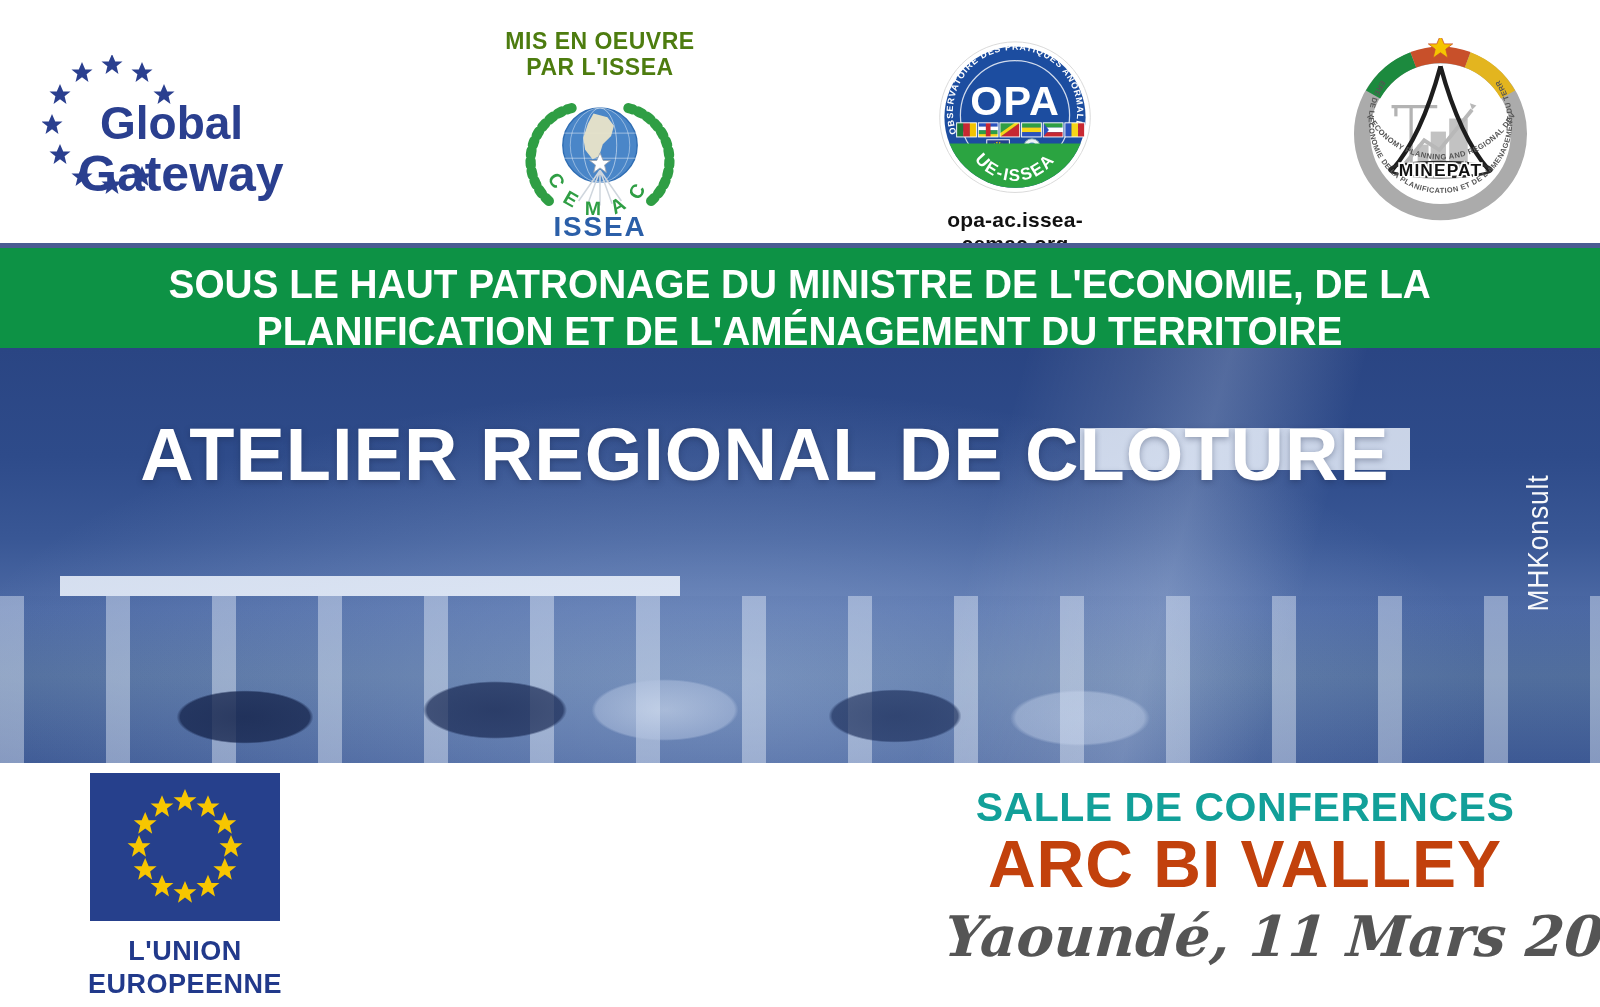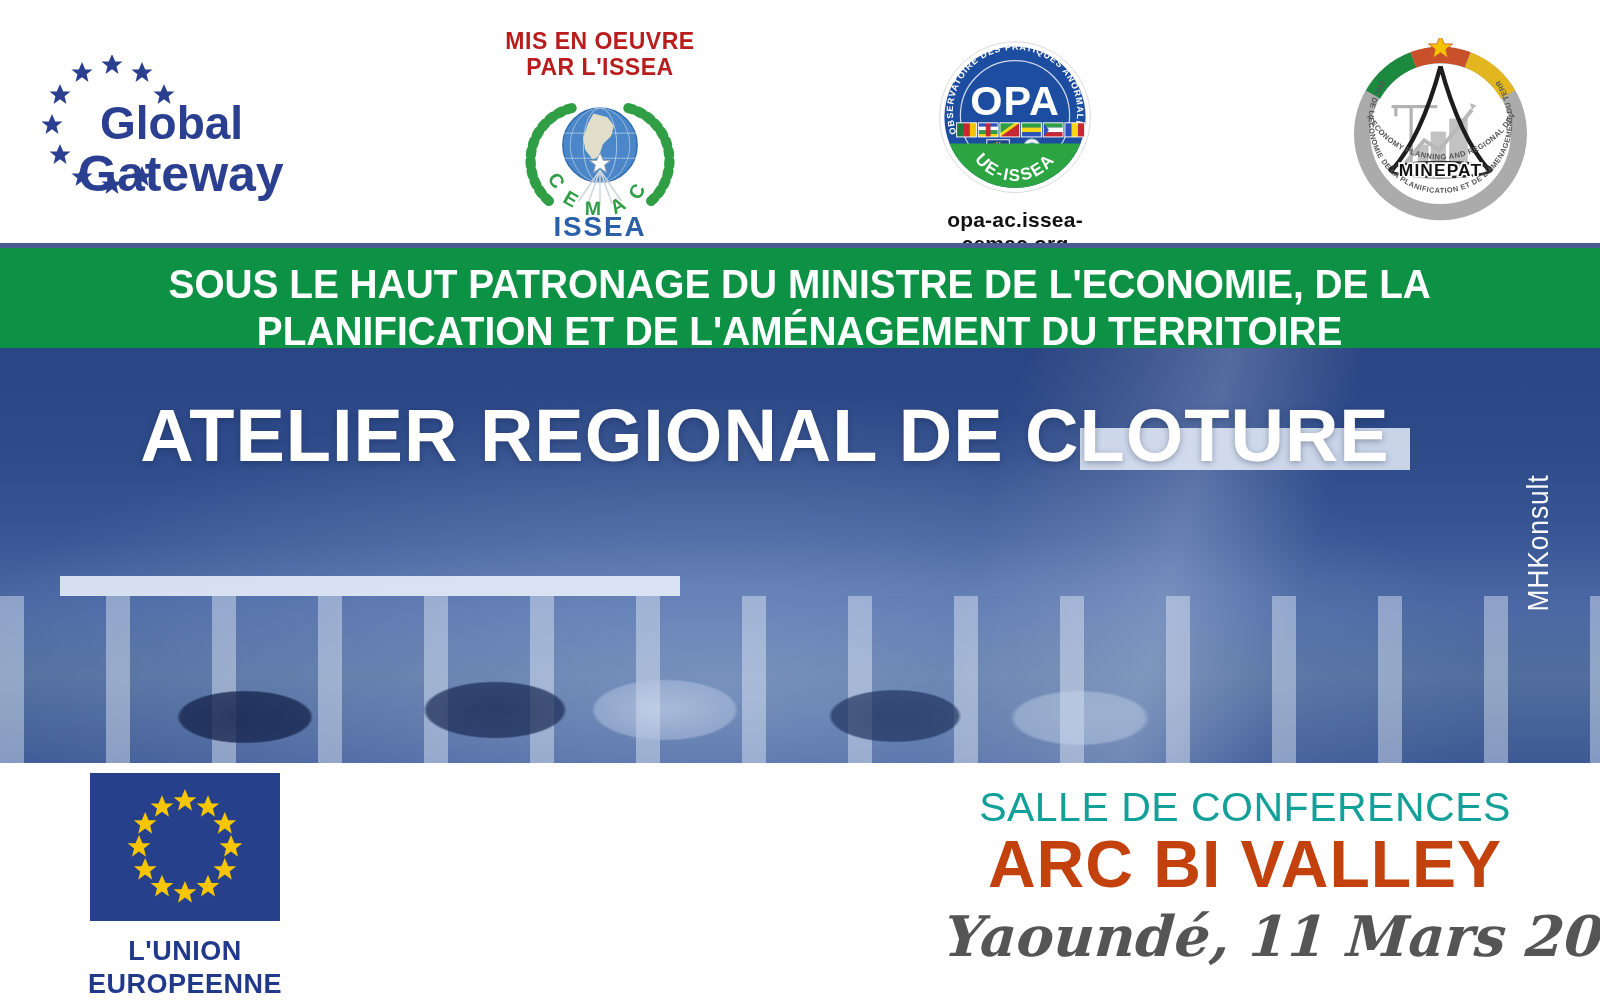--- a/index.html
+++ b/index.html
@@ -3,21 +3,21 @@
 <meta charset="utf-8">
 <style>
   * { margin:0; padding:0; box-sizing:border-box; }
   body { background:#888; font-family:"Liberation Sans", sans-serif; }
   .poster{ position:relative; width:1600px; height:1007px; background:#ffffff; overflow:hidden; margin:0 auto; }
 
   
   .header{ position:absolute; top:0; left:0; width:1600px; height:243px; background:#ffffff; }
   .gg-logo{ position:absolute; left:42px; top:55px; }
   .issea-block{ position:absolute; left:460px; top:28px; width:280px; text-align:center; }
-  .issea-caption{ color:#b91c1c; font-weight:bold; font-size:23px; line-height:26px; letter-spacing:.5px; }
+  .issea-caption{ color:#4d7c0f; font-weight:bold; font-size:23px; line-height:26px; letter-spacing:.5px; }
   .issea-svg{ margin-top:2px; }
   .opa-block{ position:absolute; left:905px; top:40px; width:220px; text-align:center; }
   .opa-site{ margin-top:4px; color:#111; font-weight:bold; font-size:21px; letter-spacing:.2px; }
   .minepat-logo{ position:absolute; left:1348px; top:38px; }
 
   
   .divider{ position:absolute; top:243px; left:0; width:1600px; height:5px; background:#4a5b92; }
   .green-band{ position:absolute; top:248px; left:0; width:1600px; height:120px; background:#0d9245;
                display:flex; flex-direction:column; justify-content:center; align-items:center; }
   .green-band .bline{ color:#fff; font-weight:bold; font-size:40px; line-height:47px;
@@ -32,35 +32,35 @@
       radial-gradient(ellipse closest-side, rgba(30,48,92,.75), rgba(30,48,92,.68) 66%, transparent 70%) 800px 330px / 190px 76px no-repeat,
       radial-gradient(ellipse closest-side, rgba(205,218,240,.45), rgba(205,218,240,.4) 64%, transparent 70%) 980px 330px / 200px 80px no-repeat,
       linear-gradient(rgba(238,244,253,.85), rgba(238,244,253,.85)) 60px 228px / 620px 20px no-repeat,
       linear-gradient(rgba(240,246,255,.8), rgba(240,246,255,.8)) 1080px 80px / 330px 42px no-repeat,
       linear-gradient(105deg, transparent 60%, rgba(255,255,255,.10) 67%, rgba(228,237,250,.22) 72%, transparent 80%) 0 0 / 100% 100% no-repeat,
       repeating-linear-gradient(90deg, rgba(233,240,251,.42) 0 24px, rgba(46,77,140,.05) 24px 106px) 0 248px / 1600px 167px no-repeat,
       radial-gradient(ellipse at 45% 82%, rgba(165,188,226,.5), transparent 62%) 0 0 / 100% 100% no-repeat,
       linear-gradient(180deg, #2a4583 0%, #2e4b8a 26%, #395795 46%, #4d6aa5 63%, #53709e 79%, #3e5a95 100%);
   }
   .hero-titles{ position:absolute; top:0; left:0; width:1600px; height:415px; text-align:center;
-                padding-top:48px; padding-right:70px; }
+                padding-top:67px; padding-right:70px; }
   .title-l1{ color:#fff; font-weight:bold; font-size:74px; line-height:80px; letter-spacing:1px;
              white-space:nowrap; text-shadow:0 2px 6px rgba(20,32,64,.35); }
   .title-l2,.title-l3{ color:#fff; font-weight:bold; font-size:89px; line-height:95px; letter-spacing:3px;
              white-space:nowrap; text-shadow:0 2px 6px rgba(20,32,64,.35); }
   .watermark{ position:absolute; right:-28px; top:178px; width:180px; text-align:center;
               transform:rotate(-90deg) scaleX(.88); color:#fff; font-size:30px; font-weight:normal;
               letter-spacing:1px; opacity:.96; }
 
   
   .footer{ position:absolute; top:763px; left:0; width:1600px; height:244px; background:#ffffff; }
   .eu-block{ position:absolute; left:40px; top:10px; width:290px; text-align:center; }
   .eu-caption{ margin-top:10px; color:#21398b; font-weight:bold; font-size:27px; line-height:33px; letter-spacing:.5px; }
   .venue-block{ position:absolute; right:55px; top:22px; width:600px; text-align:center; }
-  .venue-hall{ color:#12a099; font-weight:normal; font-size:41px; line-height:44px; letter-spacing:.5px; white-space:nowrap; }
+  .venue-hall{ color:#12a099; font-weight:bold; font-size:41px; line-height:44px; letter-spacing:.5px; white-space:nowrap; }
   .venue-name{ color:#c2410c; font-weight:bold; font-size:66px; line-height:70px; letter-spacing:1px; white-space:nowrap; }
   .venue-date{ margin-top:4px; color:#555555; font-family:"DejaVu Serif", serif; font-style:italic; font-weight:bold;
                font-size:56px; line-height:66px; white-space:nowrap; transform:skewX(-4deg); }
 </style>
 </head>
 <body>
 
 <div class="poster">
 
   <div class="header">

